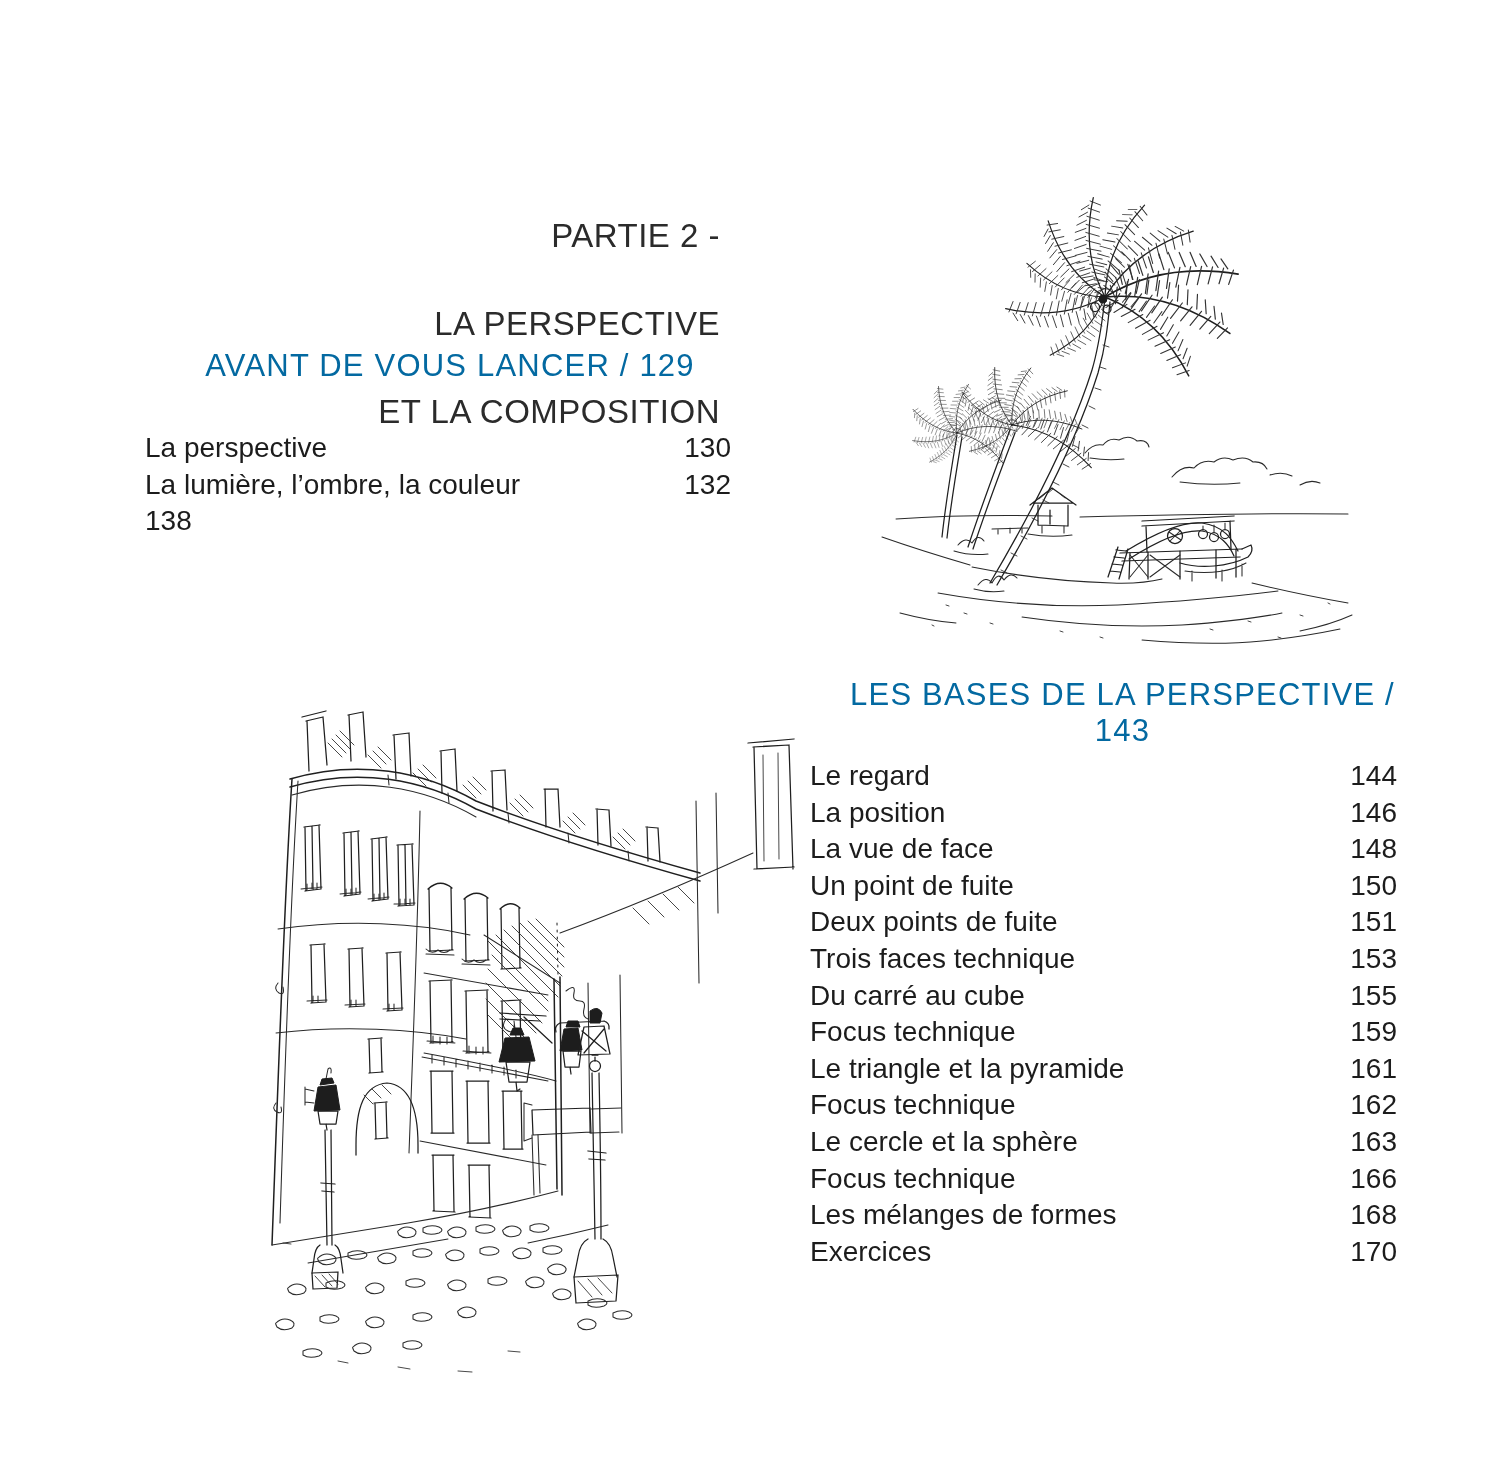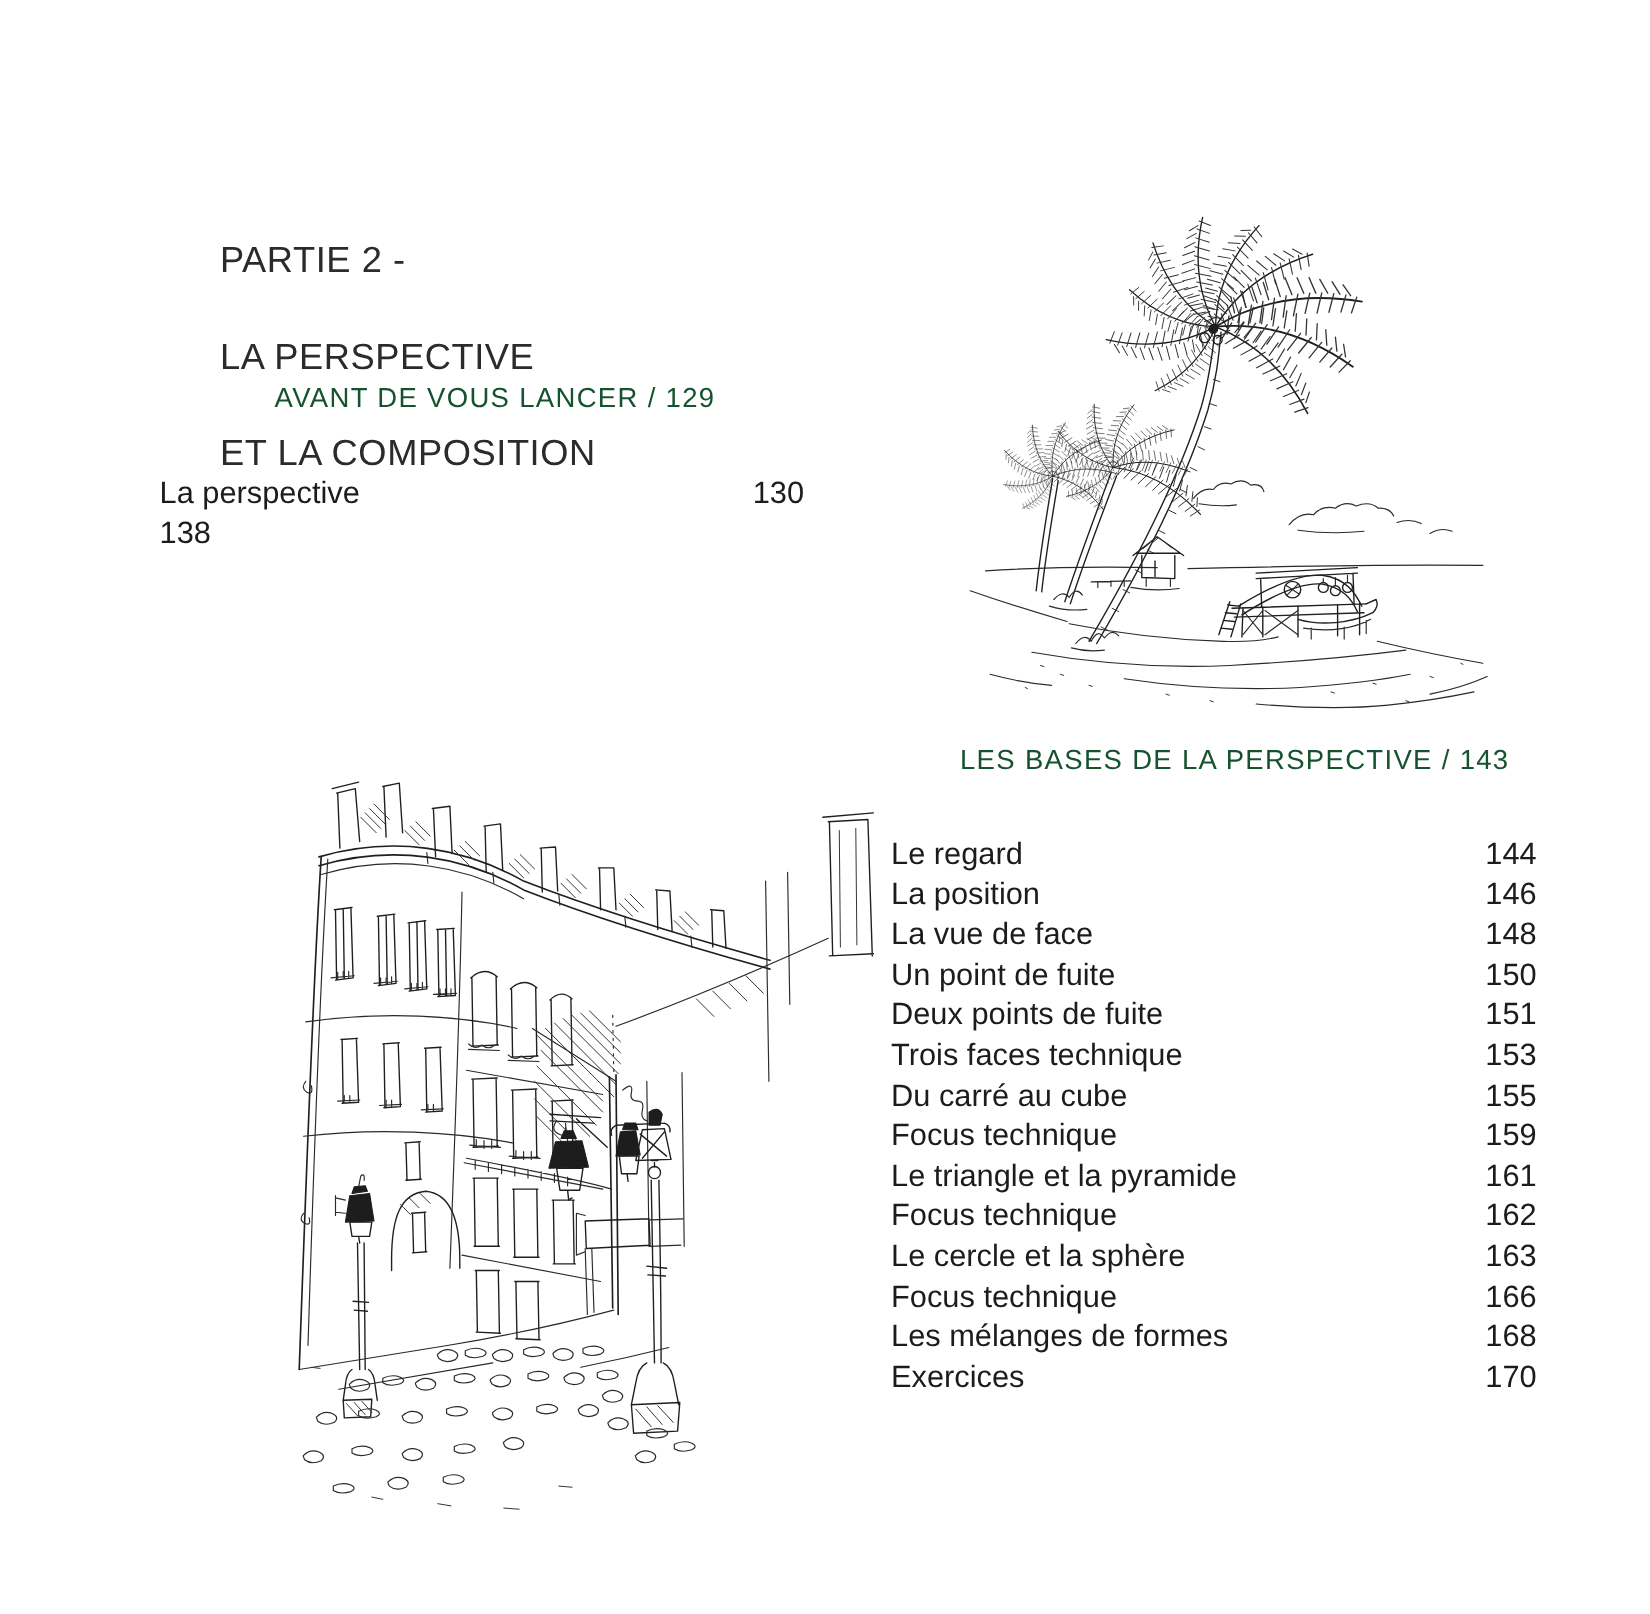--- a/index.html
+++ b/index.html
@@ -2,26 +2,26 @@
 <html><head>
 <meta charset="utf-8">
 <style>
   html,body{margin:0;padding:0;background:#e8e8e8;}
   .page{
     position:relative;width:1500px;height:1467px;background:#ffffff;
     font-family:"Liberation Sans", sans-serif;color:#1b1b1b;overflow:hidden;
   }
   .part-title{
     position:absolute;left:200px;top:170px;width:520px;
-    text-align:left;font-size:33px;line-height:44px;letter-spacing:.5px;
+    text-align:right;font-size:33px;line-height:44px;letter-spacing:.5px;
     color:#2b2b2b;font-weight:400;white-space:pre-line;
   }
   .sec-heading{
-    position:absolute;text-align:center;font-size:25px;letter-spacing:1.2px;
-    color:#14532d;font-weight:400;
+    position:absolute;text-align:center;font-size:31px;letter-spacing:1.2px;
+    color:#0369a1;font-weight:400;
   }
   .sec-heading.one{left:190px;top:348px;width:520px;}
   .sec-heading.two{left:850px;top:677px;width:545px;}
   .toc{position:absolute;}
   .toc.left{left:145px;top:430px;width:586px;}
   .toc.right{left:810px;top:758px;width:587px;}
   .toc-row{
     display:flex;justify-content:space-between;align-items:baseline;
     height:36.6px;line-height:36.6px;font-size:28px;color:#1c1c1c;
   }
@@ -43,20 +43,24 @@
     <div>LA PERSPECTIVE</div>
     <div>ET LA COMPOSITION</div>
   </div>
 
   <div class="sec-heading one">AVANT DE VOUS LANCER / 129</div>
 
   <div class="toc left">
     <div class="toc-row">
       <span>La perspective</span>
       <span class="pg">130</span>
+    </div>
+    <div class="toc-row">
+      <span>La lumière, l’ombre, la couleur</span>
+      <span class="pg">132</span>
     </div>
     <div class="toc-row">
       <span class="pg">138</span>
     </div>
   </div>
 
   <div class="sec-heading two">LES BASES DE LA PERSPECTIVE / 143</div>
 
   <div class="toc right">
     <div class="toc-row">

